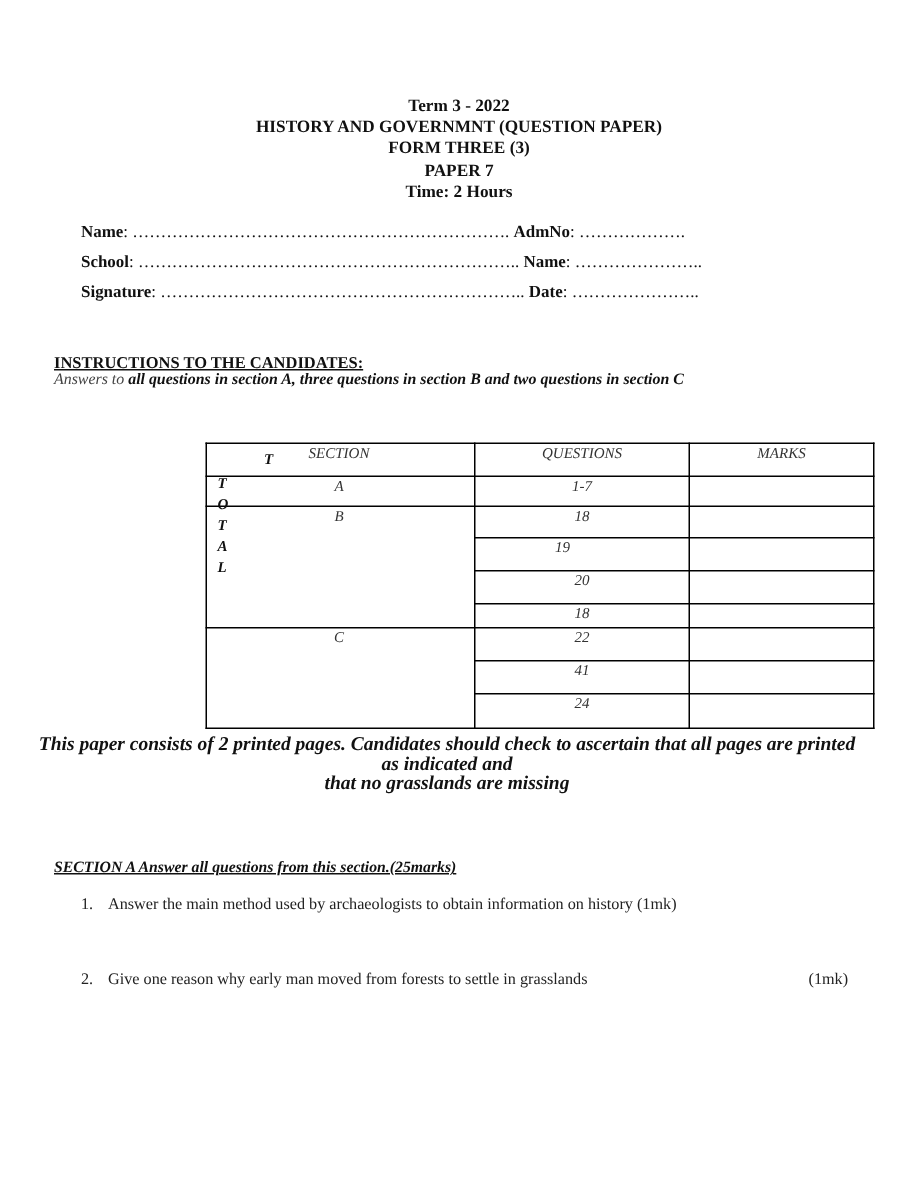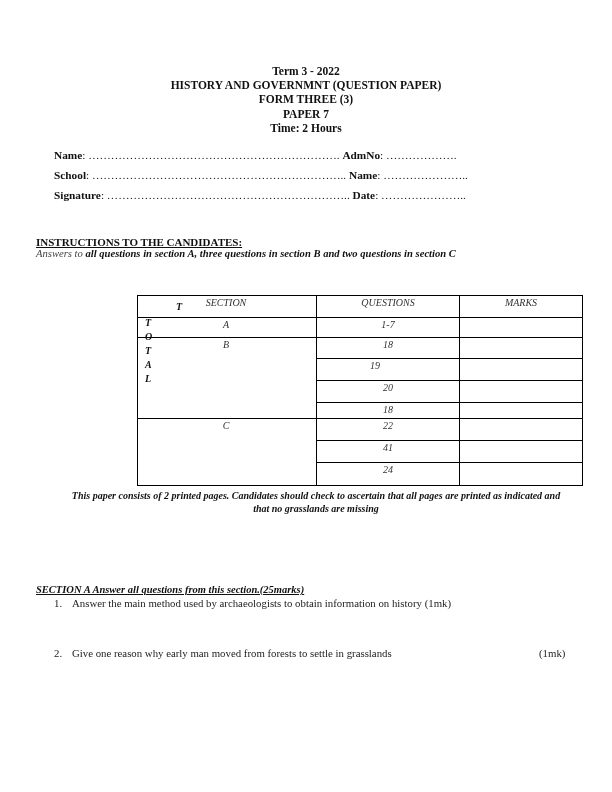--- a/index.html
+++ b/index.html
@@ -10,22 +10,22 @@
   .header div { white-space: nowrap; }
   .field-row { left: 54px; font-size: 11.3px; white-space: nowrap; }
   .field-row b { font-weight: bold; }
   .instr-title { left: 36px; top: 236px; font-size: 11px; font-weight: bold; text-decoration: underline; }
   .instr-text { left: 36px; top: 248px; font-size: 10.6px; font-style: italic; white-space: nowrap; }
   .instr-text .lead { color: #444; font-weight: normal; }
   .instr-text .strong { font-weight: bold; }
   .tbl-line { position: absolute; background: #000; }
   .cell-text { position: absolute; font-style: italic; font-size: 10px; color: #333; text-align: center; }
   .total-letter { position: absolute; left: 145px; font-weight: bold; font-style: italic; font-size: 10px; }
-  .note { left: 40px; width: 552px; top: 489px; text-align: center; font-weight: bold; font-style: italic; font-size: 10px; line-height: 13px; }
-  .secA-title { left: 36px; top: 573px; font-size: 10.5px; font-weight: bold; font-style: italic; text-decoration: underline; white-space: nowrap; margin-top: 11px; }
+  .note { left: 22px; width: 552px; top: 489px; text-align: center; font-weight: bold; font-style: italic; font-size: 13px; line-height: 13px; }
+  .secA-title { left: 36px; top: 573px; font-size: 10.5px; font-weight: bold; font-style: italic; text-decoration: underline; white-space: nowrap; }
   .q { font-size: 10.8px; white-space: nowrap; color: #222; }
   .qnum { position: absolute; left: 54px; }
   .qtext { position: absolute; left: 72px; }
 </style>
 </head>
 <body>
 
 <div class="abs header">
   <div>Term 3 - 2022</div>
   <div>HISTORY AND GOVERNMNT (QUESTION PAPER)</div>

